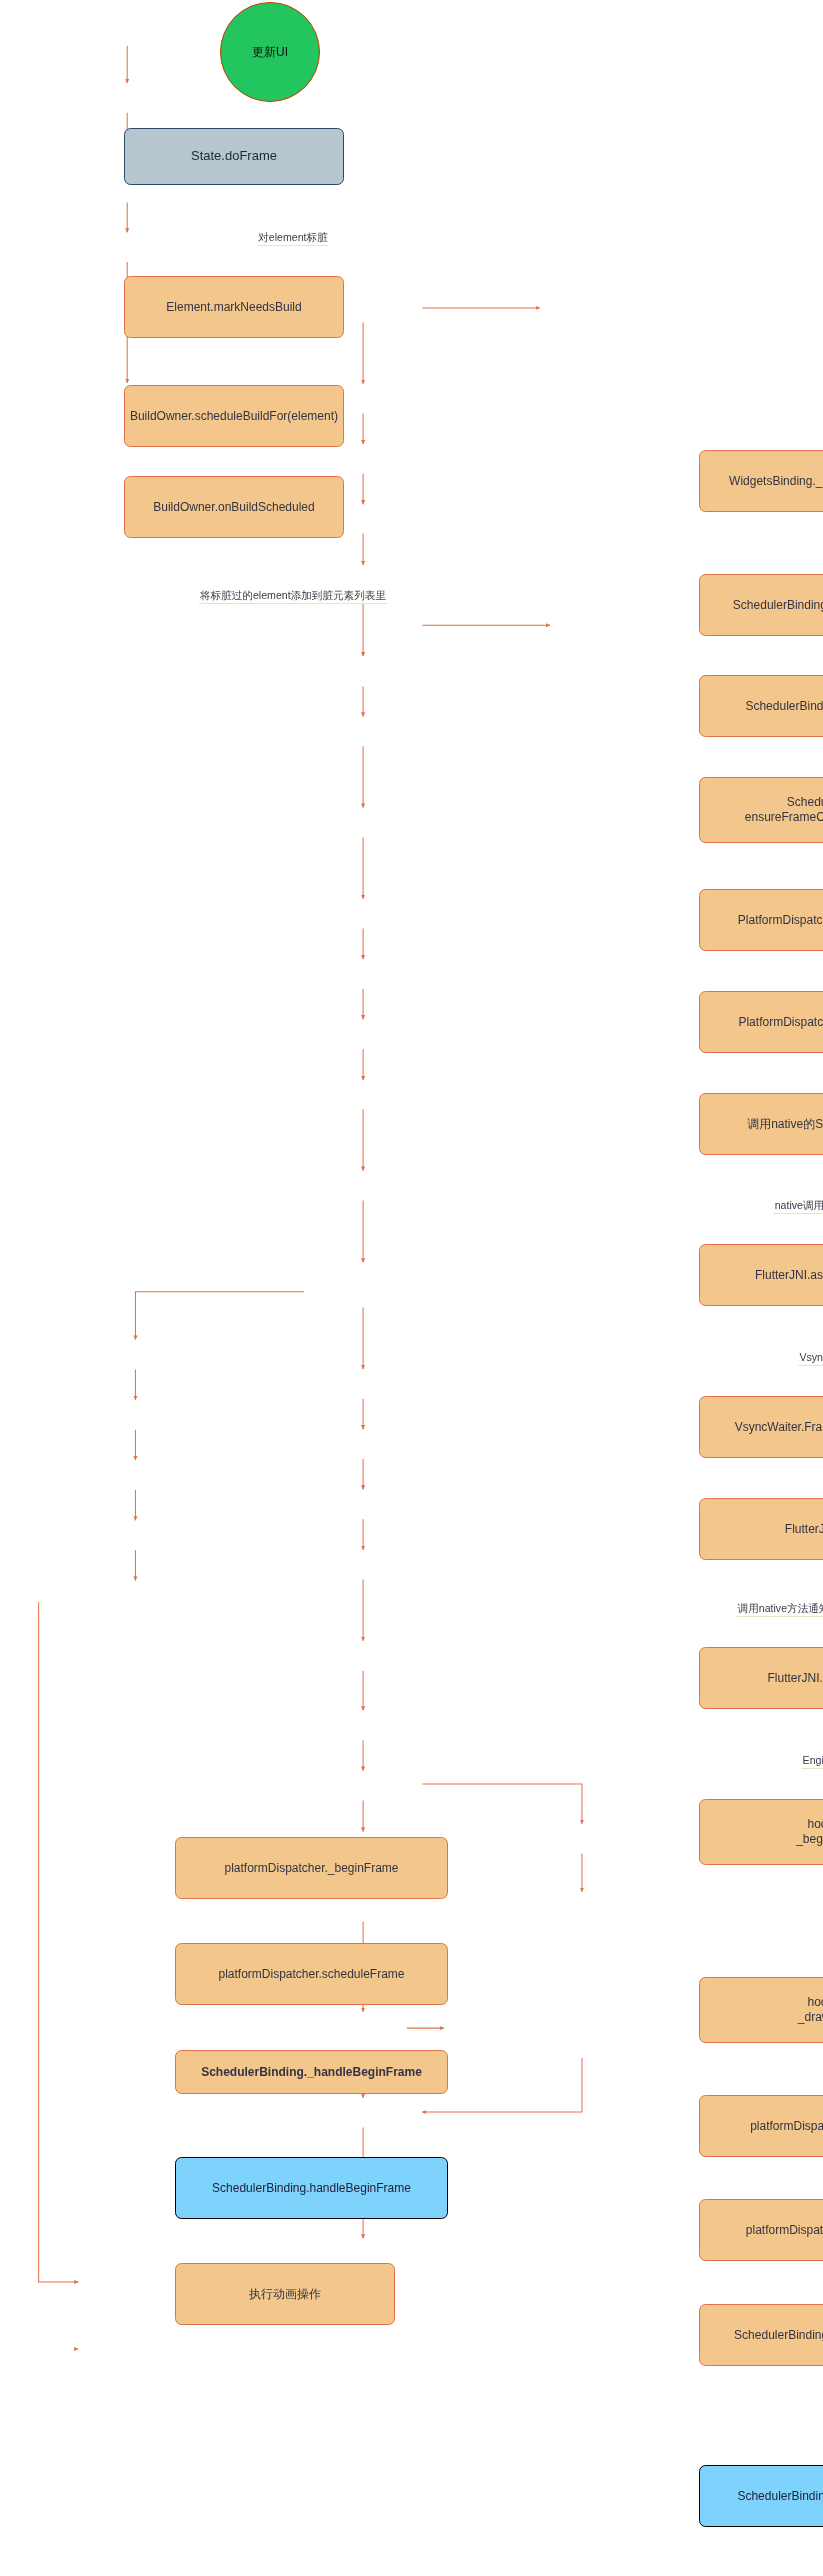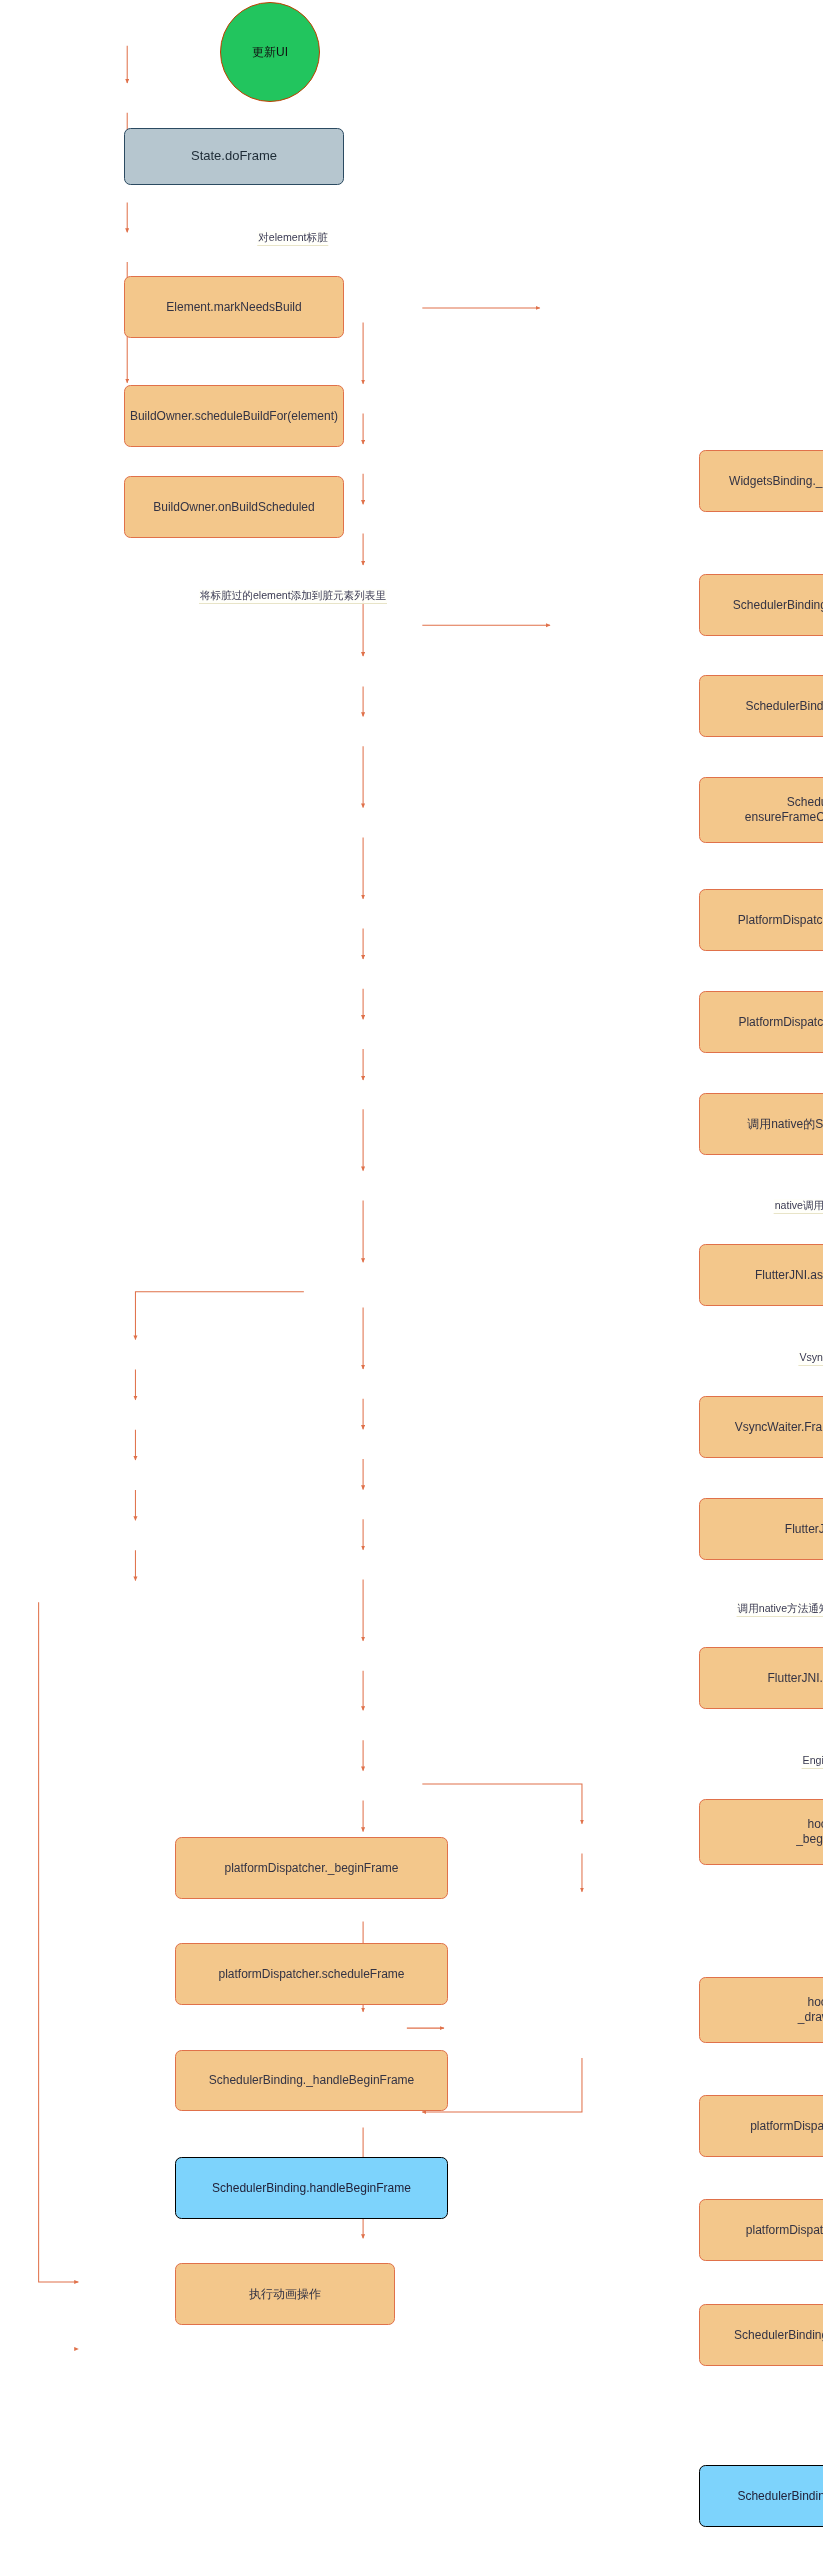--- a/index.html
+++ b/index.html
@@ -202,21 +202,21 @@
   </div>
 
   <div class="node n-proc" style="left: 175px; top: 1837px; width: 273px; height: 62px; font-size: 12px; border-radius: 6.5px;">
     <span>platformDispatcher._beginFrame</span>
   </div>
 
   <div class="node n-proc" style="left: 175px; top: 1943px; width: 273px; height: 62px; font-size: 12px; border-radius: 6.5px;">
     <span>platformDispatcher.scheduleFrame</span>
   </div>
 
-  <div class="node n-proc" style="left: 175px; top: 2050px; width: 273px; height: 61px; font-size: 12px; border-radius: 6.5px;">
+  <div class="node n-proc" style="left: 175px; top: 2050px; width: 273px; height: 44px; font-size: 12px; border-radius: 6.5px; font-weight: bold;">
     <span>SchedulerBinding._handleBeginFrame</span>
   </div>
 
   <div class="node n-hl" style="left: 175px; top: 2157px; width: 273px; height: 62px; font-size: 12px; border-radius: 6.5px;">
     <span>SchedulerBinding.handleBeginFrame</span>
   </div>
 
   <div class="node n-proc" style="left: 175px; top: 2263px; width: 220px; height: 62px; font-size: 12px; border-radius: 6.5px;">
     <span>执行动画操作</span>
   </div>

